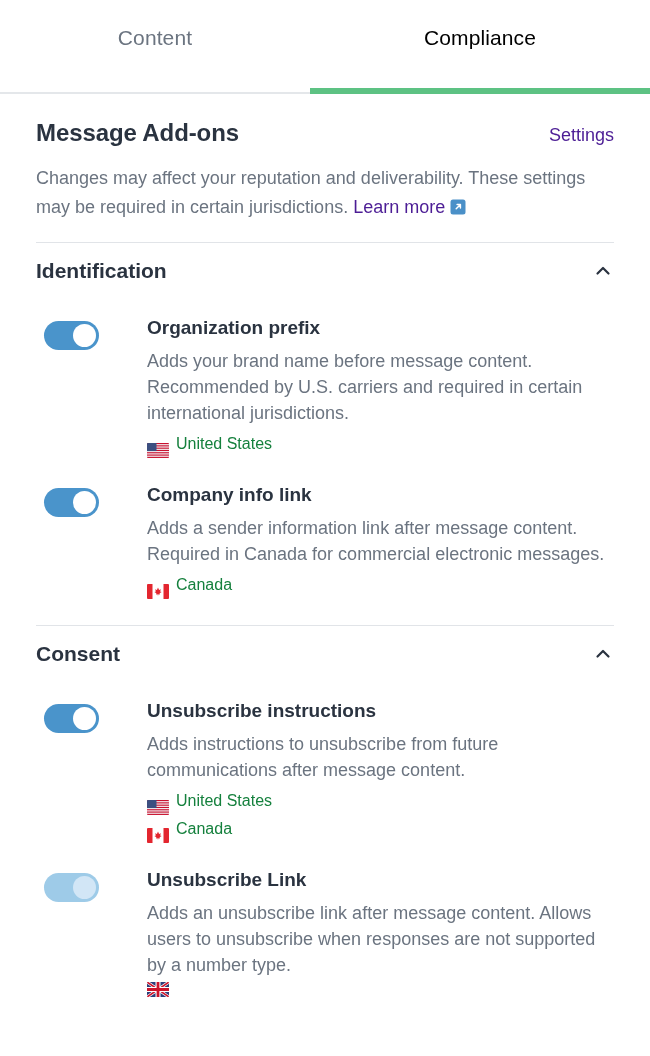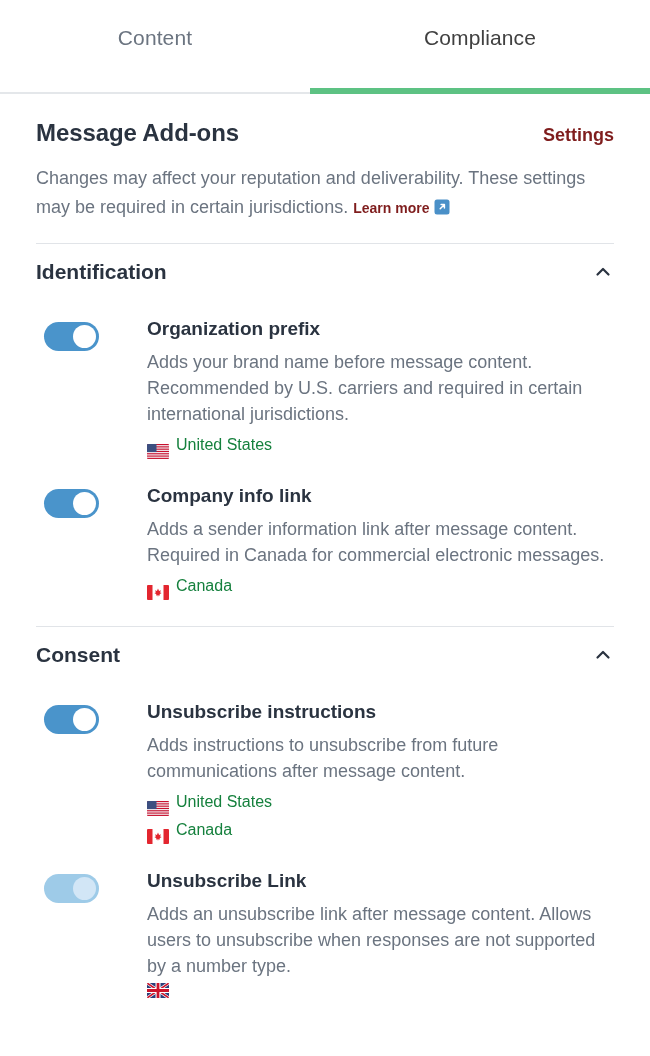--- a/index.html
+++ b/index.html
@@ -35,21 +35,21 @@
     font-size: 21px;
     letter-spacing: 0.1px;
     cursor: pointer;
     position: relative;
     background: transparent;
     border: none;
     font-family: "Liberation Sans", sans-serif;
     padding-bottom: 18px;
   }
   .tab-content { width: 310px; color: #6b7480; }
-  .tab-compliance { width: 340px; color: #404040; }
+  .tab-compliance { width: 340px; color: #000000; }
 
   .tab-underline {
     position: absolute;
     left: 0; right: 0;
     bottom: 0;
     height: 6px;
   }
   .tab-content .tab-underline { background: transparent; }
   .tab-compliance .tab-underline { background: #5dc283; }
 
@@ -72,36 +72,35 @@
     padding-top: 25px;
     text-align: right;
   }
   .panel-title {
     font-size: 24px;
     font-weight: bold;
     color: #2a3340;
     letter-spacing: -0.1px;
   }
   .link {
-    color: #7f1d1d;
+    color: #4c1d95;
     font-size: 18px;
     cursor: pointer;
     text-decoration: none;
     white-space: nowrap;
-    font-weight: bold;
   }
 
   .panel-desc {
     margin-top: 17px;
     font-size: 18px;
     line-height: 29px;
     color: #6b7480;
     max-width: 580px;
   }
-  .panel-desc .link { font-size: 14px; }
+  .panel-desc .link { font-size: 18px; }
 
   .ext-icon {
     display: inline-block;
     vertical-align: -2px;
     margin-left: 5px;
     width: 16px;
     height: 16px;
   }
 
   .divider {

